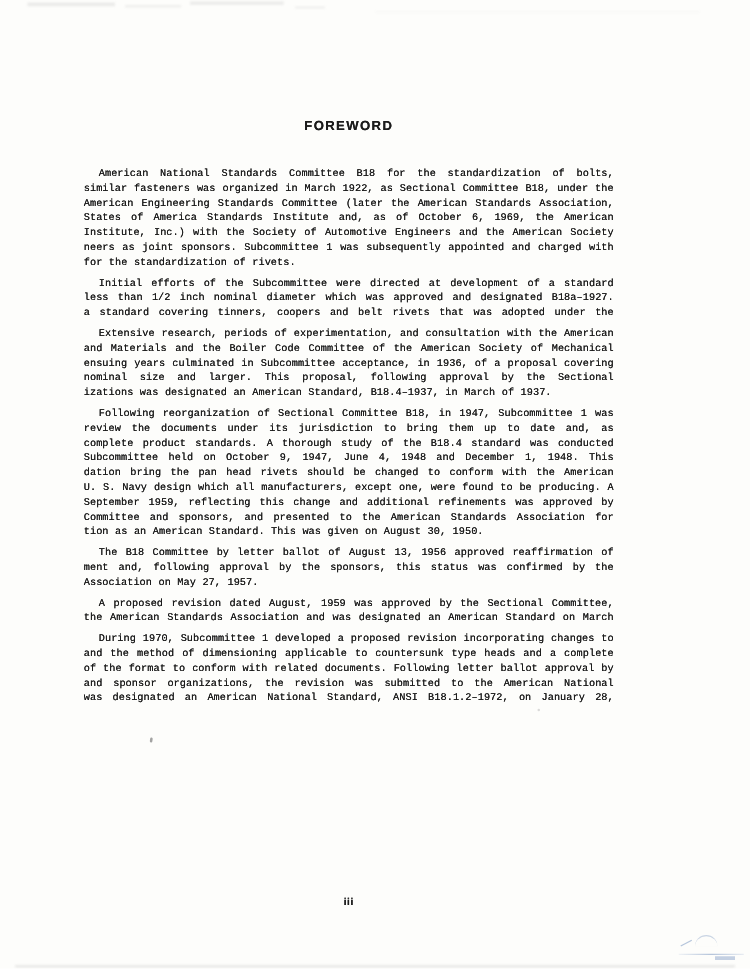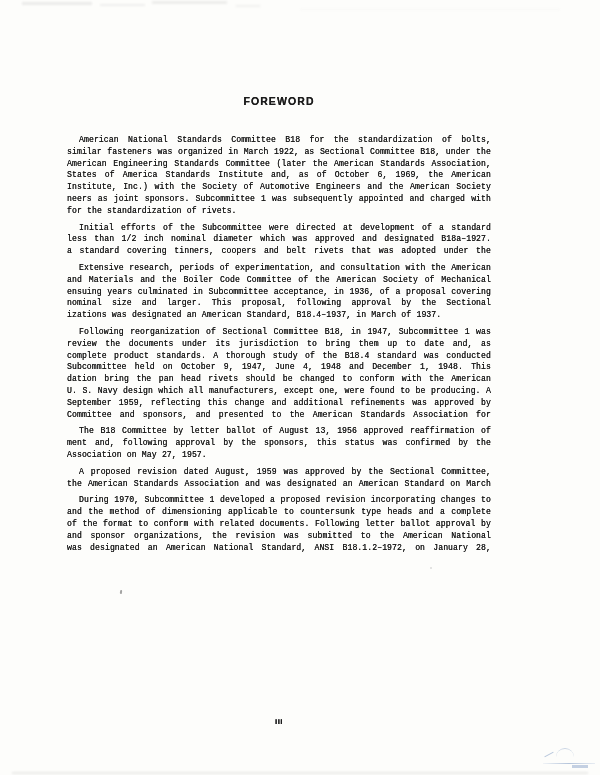--- a/index.html
+++ b/index.html
@@ -116,20 +116,21 @@
       </div>
       <div class="para">
         <div class="line first">Following reorganization of Sectional Committee B18, in 1947, Subcommittee 1 was requested to</div>
         <div class="line">review the documents under its jurisdiction to bring them up to date and, as necessary, develop them into</div>
         <div class="line">complete product standards. A thorough study of the B18.4 standard was conducted over meetings of the</div>
         <div class="line">Subcommittee held on October 9, 1947, June 4, 1948 and December 1, 1948. This resulted in a recommen-</div>
         <div class="line">dation bring the pan head rivets should be changed to conform with the American Bureau of Shipping and</div>
         <div class="line">U. S. Navy design which all manufacturers, except one, were found to be producing. A proposal dated</div>
         <div class="line">September 1959, reflecting this change and additional refinements was approved by letter ballot of the B18</div>
         <div class="line">Committee and sponsors, and presented to the American Standards Association for approval and designa-</div>
+        <div class="line last">tion as an American Standard. This was given on August 30, 1950.</div>
       </div>
       <div class="para">
         <div class="line first">The B18 Committee by letter ballot of August 13, 1956 approved reaffirmation of the B18.4–1950 docu-</div>
         <div class="line">ment and, following approval by the sponsors, this status was confirmed by the American Standards</div>
         <div class="line last">Association on May 27, 1957.</div>
       </div>
       <div class="para">
         <div class="line first">A proposed revision dated August, 1959 was approved by the Sectional Committee, the sponsors, and</div>
         <div class="line last">the American Standards Association and was designated an American Standard on March 9, 1960.</div>
       </div>

